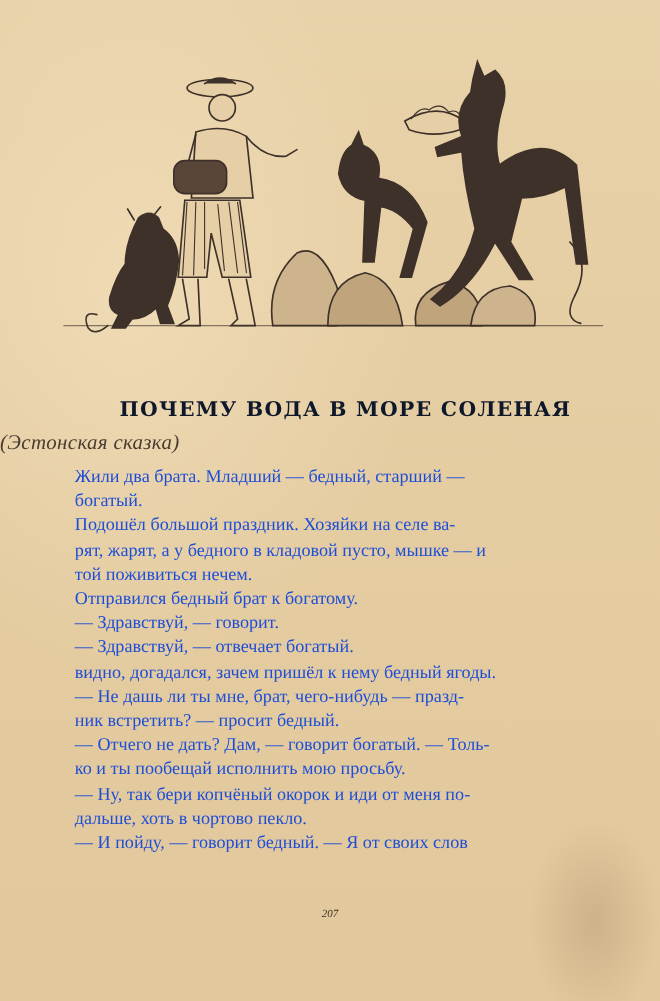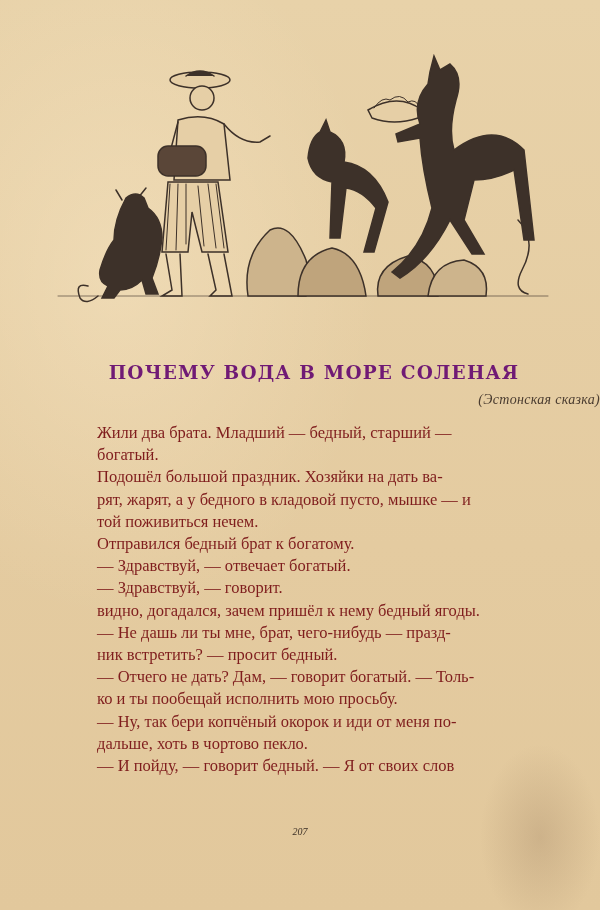--- a/index.html
+++ b/index.html
@@ -13,29 +13,29 @@
     font-family: "Liberation Serif", "DejaVu Serif", serif;
     color: #3a2e24;
     position: relative;
   }
   .page { position: absolute; inset: 0; }
   .illustration { position: absolute; left: 48px; top: 50px; width: 510px; height: 260px; }
   .illustration svg { width: 100%; height: 100%; }
   .title {
     position: absolute; left: 0; right: 0; top: 350px; text-align: center;
     font-family: "DejaVu Serif", serif; font-weight: bold; font-size: 18.5px;
-    letter-spacing: 1.2px; color: #701a75; padding-left: 28px;
+    letter-spacing: 1.2px; color: #0f172a; padding-left: 28px;
   }
   .subtitle {
-    position: absolute; left: 0; right: 0; top: 392px; text-align: right;
-    font-style: italic; font-size: 14px; color: #4a3c30; letter-spacing: 0.3px;
+    position: absolute; left: 0; right: 0; top: 392px; text-align: left;
+    font-style: italic; font-size: 19px; color: #4a3c30; letter-spacing: 0.3px;
   }
   .body-text {
     position: absolute; left: 68px; top: 422px; width: 478px;
-    font-size: 16.5px; line-height: 22.2px; color: #7f1d1d; margin-left: 29px;
+    font-size: 16.5px; line-height: 22.2px; color: #1d4ed8;
   }
   .line { white-space: nowrap; display: flex; justify-content: space-between; }
   .line.last { justify-content: flex-start; }
   .page-number {
     position: absolute; left: 0; right: 0; top: 826px; text-align: center;
     font-style: italic; font-size: 10px; color: #3a2e24;
   }
 </style>
 </head>
 <body>
@@ -91,36 +91,36 @@
   <div class="subtitle">(Эстонская сказка)</div>
 
   <div class="body-text">
     <div class="line">
         <span>Жили два брата. Младший — бедный, старший —</span>
       </div>
     <div class="line last">
         <span>богатый.</span>
       </div>
     <div class="line">
-        <span>Подошёл большой праздник. Хозяйки на дать ва-</span>
+        <span>Подошёл большой праздник. Хозяйки на селе ва-</span>
       </div>
     <div class="line">
         <span>рят, жарят, а у бедного в кладовой пусто, мышке — и</span>
       </div>
     <div class="line last">
         <span>той поживиться нечем.</span>
       </div>
     <div class="line last">
         <span>Отправился бедный брат к богатому.</span>
       </div>
     <div class="line last">
-        <span>— Здравствуй, — отвечает богатый.</span>
+        <span>— Здравствуй, — говорит.</span>
       </div>
     <div class="line last">
-        <span>— Здравствуй, — говорит.</span>
+        <span>— Здравствуй, — отвечает богатый.</span>
       </div>
     <div class="line">
         <span>видно, догадался, зачем пришёл к нему бедный ягоды.</span>
       </div>
     <div class="line">
         <span>— Не дашь ли ты мне, брат, чего-нибудь — празд-</span>
       </div>
     <div class="line last">
         <span>ник встретить? — просит бедный.</span>
       </div>

